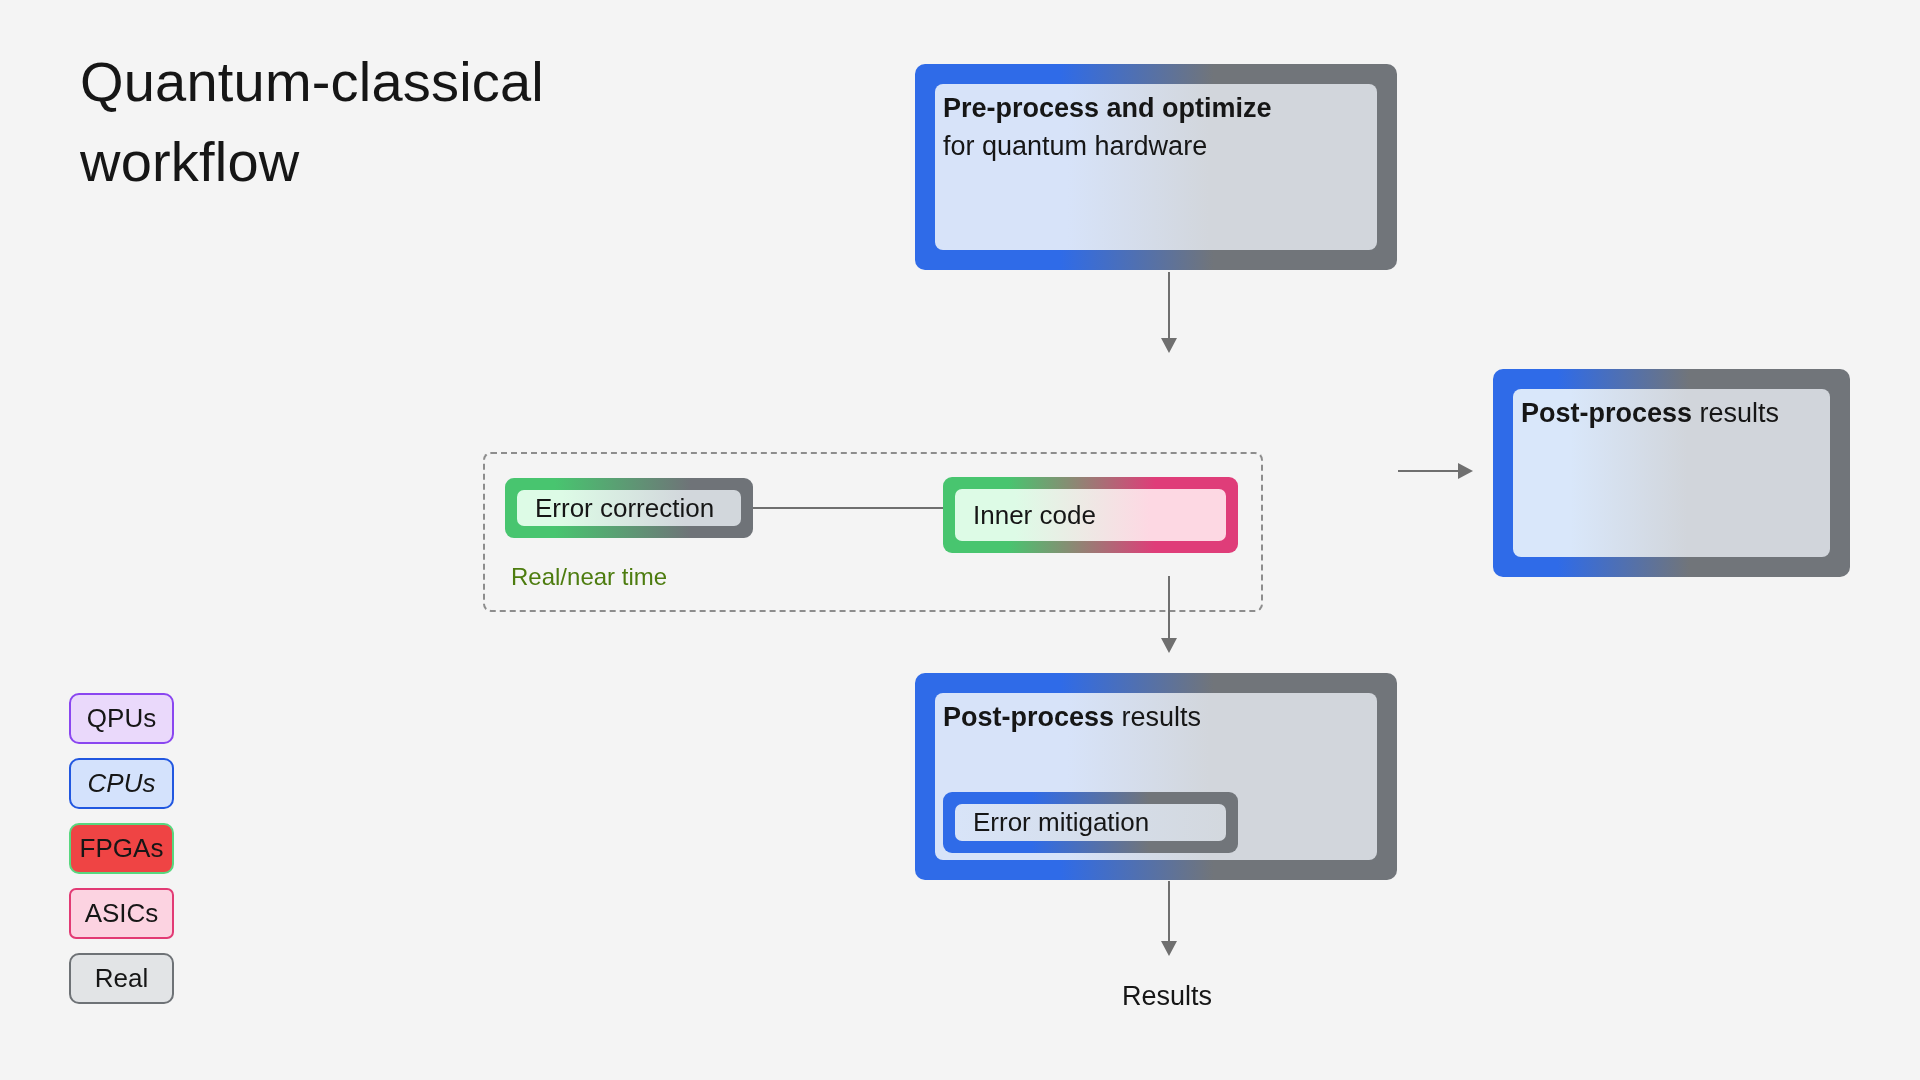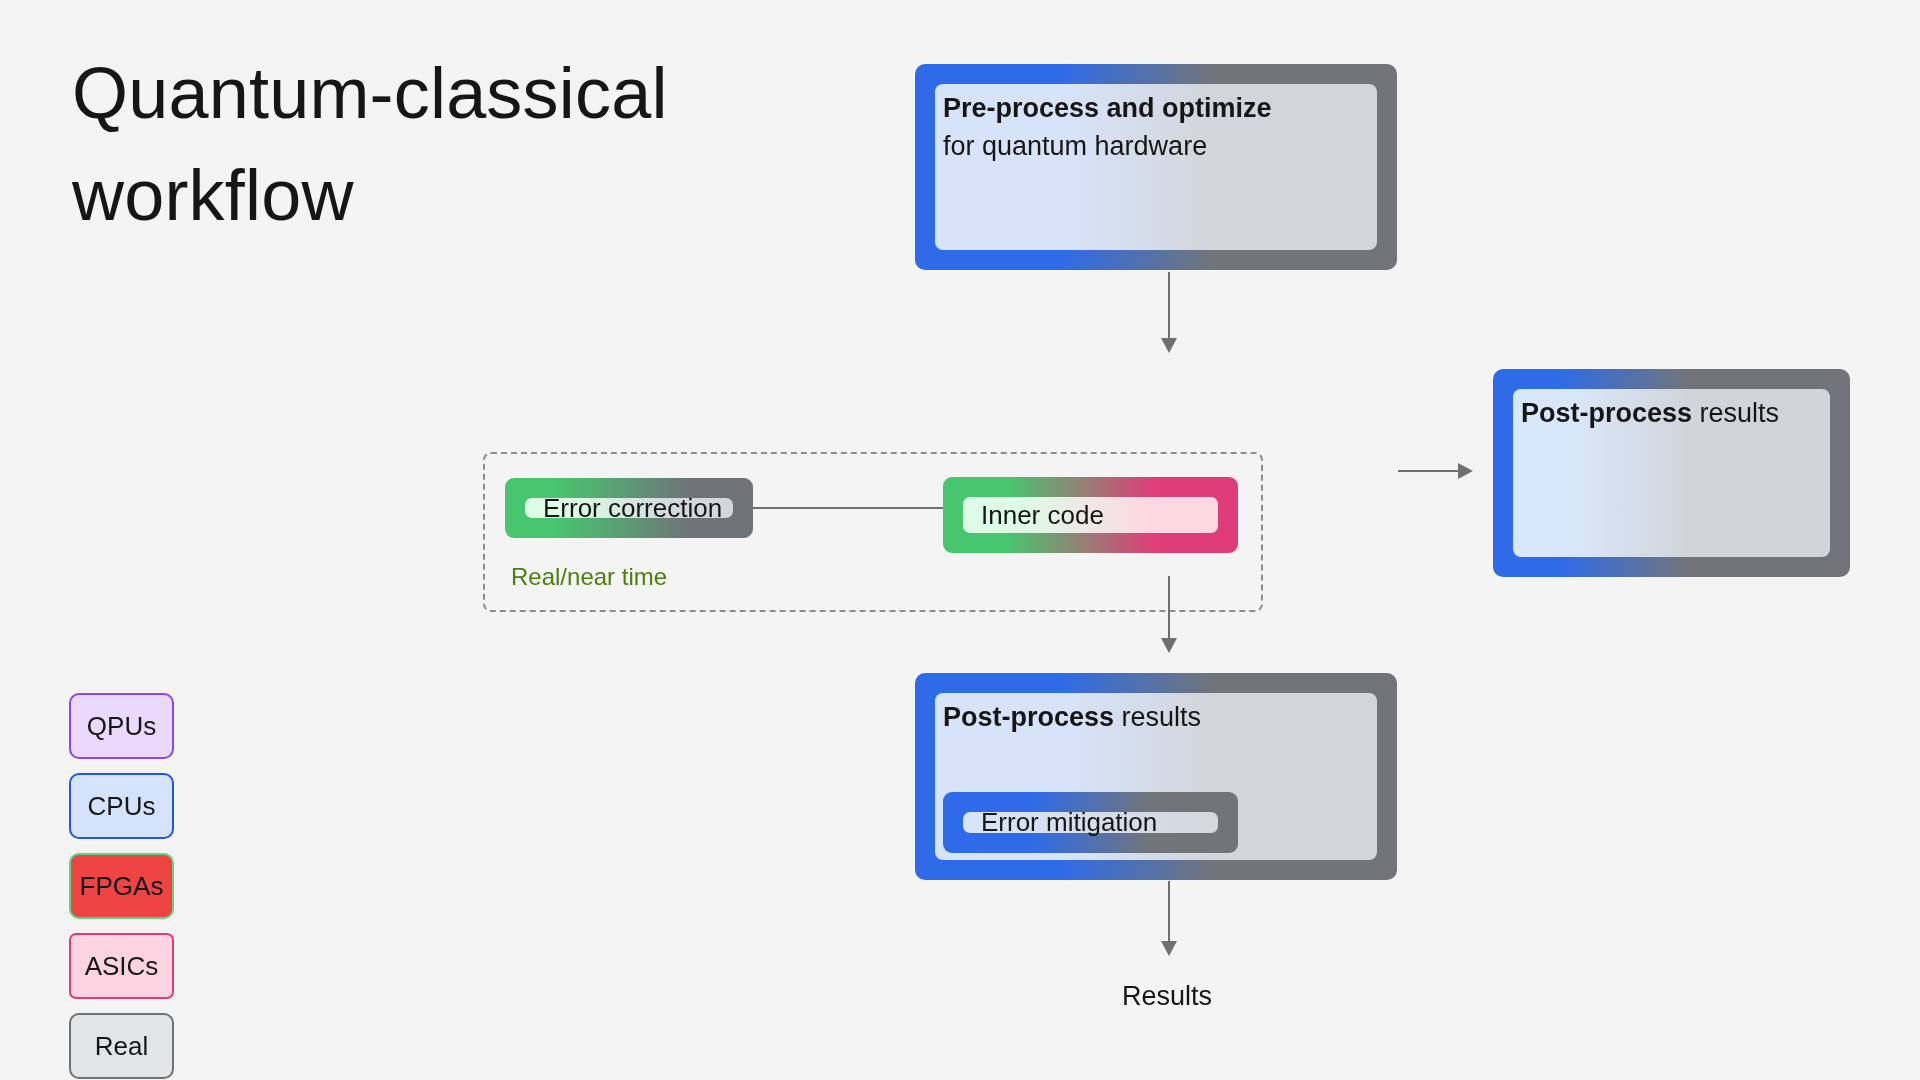--- a/index.html
+++ b/index.html
@@ -1,21 +1,21 @@
 <!DOCTYPE html>
 <html><head>
 <meta charset="utf-8">
 <style>
   html,body{margin:0;padding:0;}
   body{font-family:"Liberation Sans","DejaVu Sans",sans-serif;background:#f4f4f4;}
   .stage{position:relative;width:1920px;height:1080px;background:#f4f4f4;overflow:hidden;color:#161616;}
 
   .page-title{
-    position:absolute;left:72px;top:42px;width:600px;
-    font-size:72px;font-weight:300;line-height:1.42;color:#161616;
+    position:absolute;left:80px;top:42px;width:600px;
+    font-size:56px;font-weight:300;line-height:1.42;color:#161616;
     letter-spacing:.2px;
   }
 
   
   .gwrap{position:absolute;box-sizing:border-box;padding:20px;border-radius:10px;}
   .gfill{width:100%;height:100%;border-radius:8px;}
 
   .card-bluegray{background:linear-gradient(90deg,#2f6be8 30%,#71757a 62%);}
   .card-bluegray .gfill{background:linear-gradient(90deg,#d7e3f9 30%,#d2d6dc 62%);}
 
@@ -35,21 +35,21 @@
     white-space:nowrap;
   }
   .card-heading .hb{font-weight:700;}
 
   .dashed-region{
     position:absolute;left:483px;top:452px;width:780px;height:160px;z-index:3;
     box-sizing:border-box;border:2px dashed #8d8d8d;border-radius:8px;
     background:transparent;pointer-events:none;
   }
 
-  .chip{border-radius:9px;padding:20px;z-index:5;}
+  .chip{border-radius:9px;padding:12px;z-index:5;}
   .chip .gfill{border-radius:7px;display:flex;align-items:center;}
   .chip-label{font-size:26px;color:#161616;padding-left:18px;white-space:nowrap;}
 
   .chip-error-correction{left:505px;top:478px;width:248px;height:60px;
     background:linear-gradient(90deg,#48c56f 20%,#6f7378 75%);}
   .chip-error-correction .gfill{background:linear-gradient(90deg,#ddfbe6 20%,#d2d7dc 75%);}
 
   .chip-inner-code{left:943px;top:477px;width:295px;height:76px;
     background:linear-gradient(90deg,#48c56f 22%,#df3d79 72%);}
   .chip-inner-code .gfill{background:linear-gradient(90deg,#ddfbe6 22%,#fdd8e3 72%);}
@@ -62,21 +62,21 @@
     position:absolute;left:511px;top:563px;font-size:24px;color:#4d7c0f;z-index:4;
   }
 
   .results-label{
     position:absolute;left:1067px;top:981px;width:200px;text-align:center;
     font-size:27px;color:#161616;
   }
 
   .legend{position:absolute;left:69px;top:693px;display:flex;flex-direction:column;gap:14px;z-index:2;}
   .legend-badge{
-    box-sizing:border-box;width:105px;height:66px;border-radius:10px;border:2px solid #888;
+    box-sizing:border-box;width:105px;height:51px;border-radius:10px;border:2px solid #888;
     display:flex;align-items:center;justify-content:center;
     font-size:26px;color:#161616;
   }
 
   .connectors{position:absolute;left:0;top:0;width:1920px;height:1080px;z-index:4;pointer-events:none;}
 </style>
 </head>
 <body>
 
 <div class="stage">
@@ -144,21 +144,21 @@
       <span class="chip-label">Error mitigation</span>
     </div>
   </div>
 
   <div class="results-label">Results</div>
 
   <div class="legend">
       <div class="legend-badge" style="background: rgb(234, 217, 251); border-color: rgb(138, 70, 240);">
       <span>QPUs</span>
     </div>
-      <div class="legend-badge" style="background: rgb(212, 226, 252); border-color: rgb(33, 87, 224);">
+      <div class="legend-badge" style="background: rgb(212, 226, 252); border-color: rgb(33, 87, 224); font-style: italic;">
       <span>CPUs</span>
     </div>
       <div class="legend-badge" style="background: #ef4444; border-color: rgb(88, 215, 127);">
       <span>FPGAs</span>
     </div>
       <div class="legend-badge" style="background: rgb(252, 211, 225); border-color: rgb(226, 58, 116); border-radius: 7px;">
       <span>ASICs</span>
     </div>
       <div class="legend-badge" style="background: rgb(226, 228, 230); border-color: rgb(110, 114, 118);">
       <span>Real</span>

